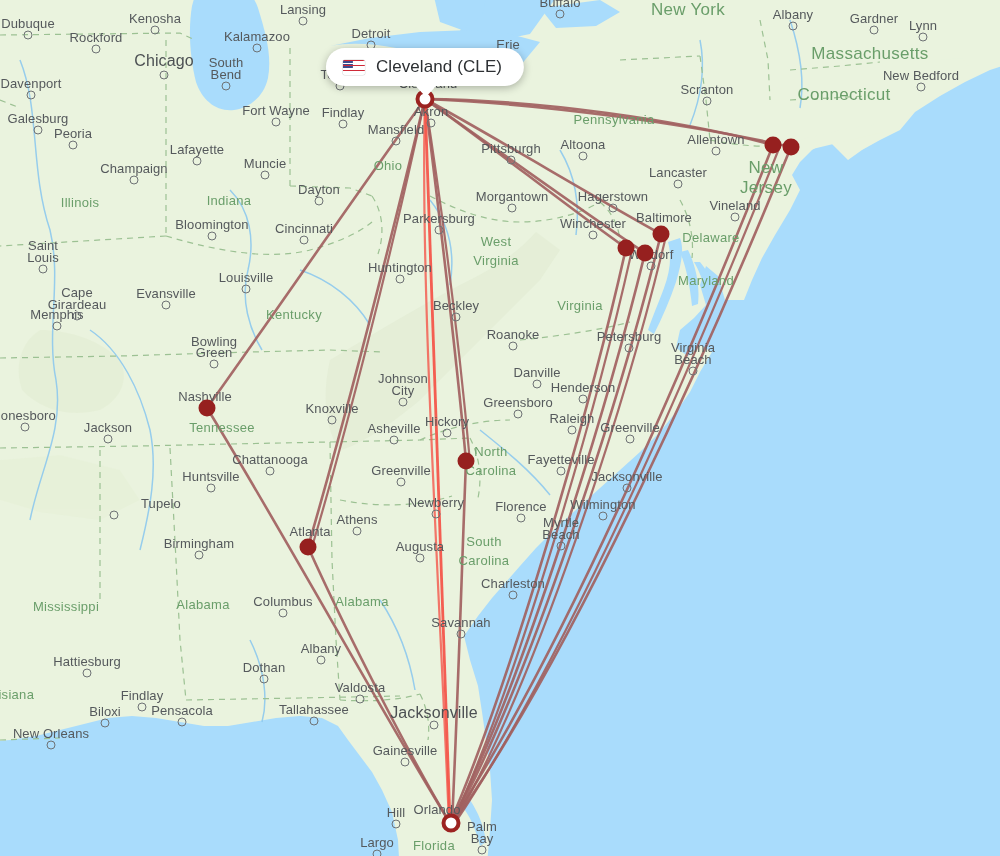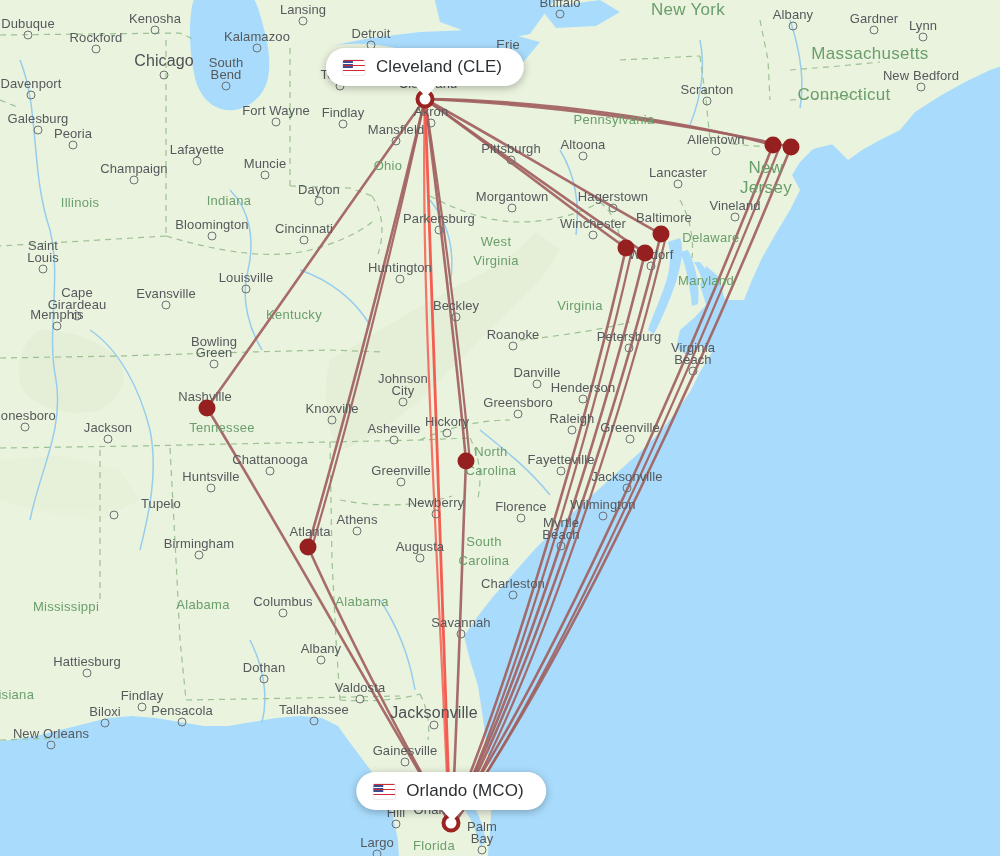--- a/index.html
+++ b/index.html
@@ -460,26 +460,14 @@
       <i style="top:0"></i>
         <i style="top:3.33px;background:#fff"></i>
       <i style="top:5px"></i>
         <i style="top:8.33px;background:#fff"></i>
       <i style="top:10px"></i>
         <i style="top:13.33px;background:#fff"></i>
     </span>
     <span class="txt">Cleveland (CLE)</span>
   </div>
 
-  <div class="callout" id="callout-dest" style="left: 451px; top: 810px;">
-    <span class="flag">
-      <span class="canton"></span>
-      <i style="top:0"></i>
-        <i style="top:3.33px;background:#fff"></i>
-      <i style="top:5px"></i>
-        <i style="top:8.33px;background:#fff"></i>
-      <i style="top:10px"></i>
-        <i style="top:13.33px;background:#fff"></i>
-    </span>
-    <span class="txt">Orlando (MCO)</span>
-  </div>
 
 </div>
 
 </body></html>

